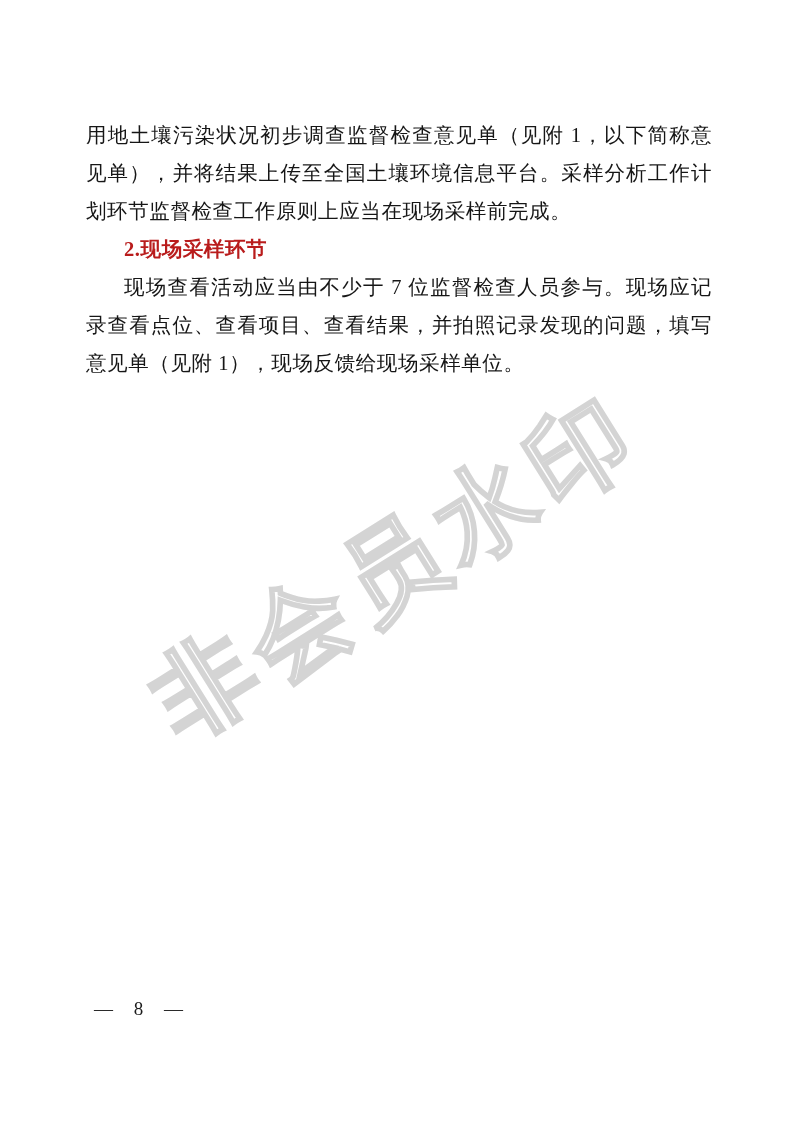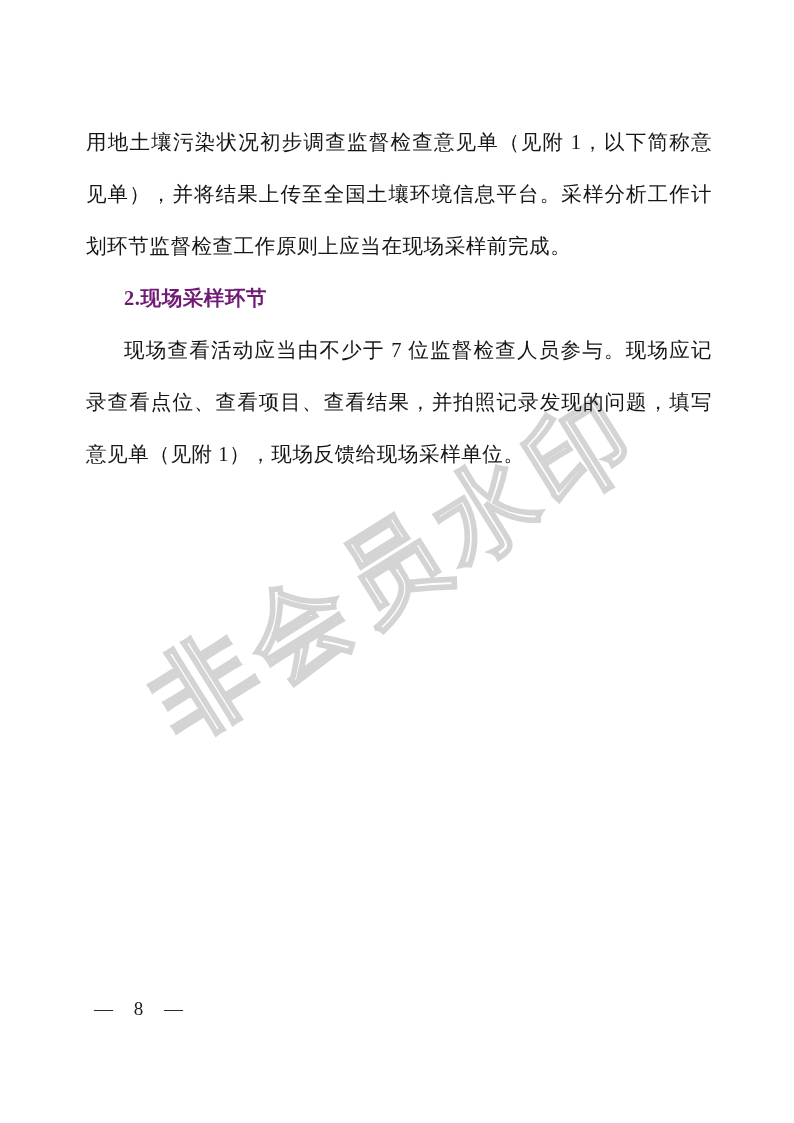--- a/index.html
+++ b/index.html
@@ -36,34 +36,34 @@
     pointer-events: none;
   }
   .content {
     position: absolute;
     left: 86px;
     right: 82px;
     top: 116px;
     z-index: 1;
     color: #161616;
     font-size: 20.5px;
-    line-height: 52px;
+    line-height: 38px;
     letter-spacing: 0.6px;
     text-align: justify;
     text-justify: inter-character;
   }
   .content p {
     margin: 0;
   }
   .indent {
     text-indent: 38px;
   }
   .heading {
     font-weight: bold;
-    color: #701a75;
+    color: #b91c1c;
   }
   .footer {
     position: absolute;
     left: 94px;
     top: 998px;
     z-index: 1;
     color: #1c1c1c;
     font-size: 19px;
     letter-spacing: 2px;
     word-spacing: 12px;

